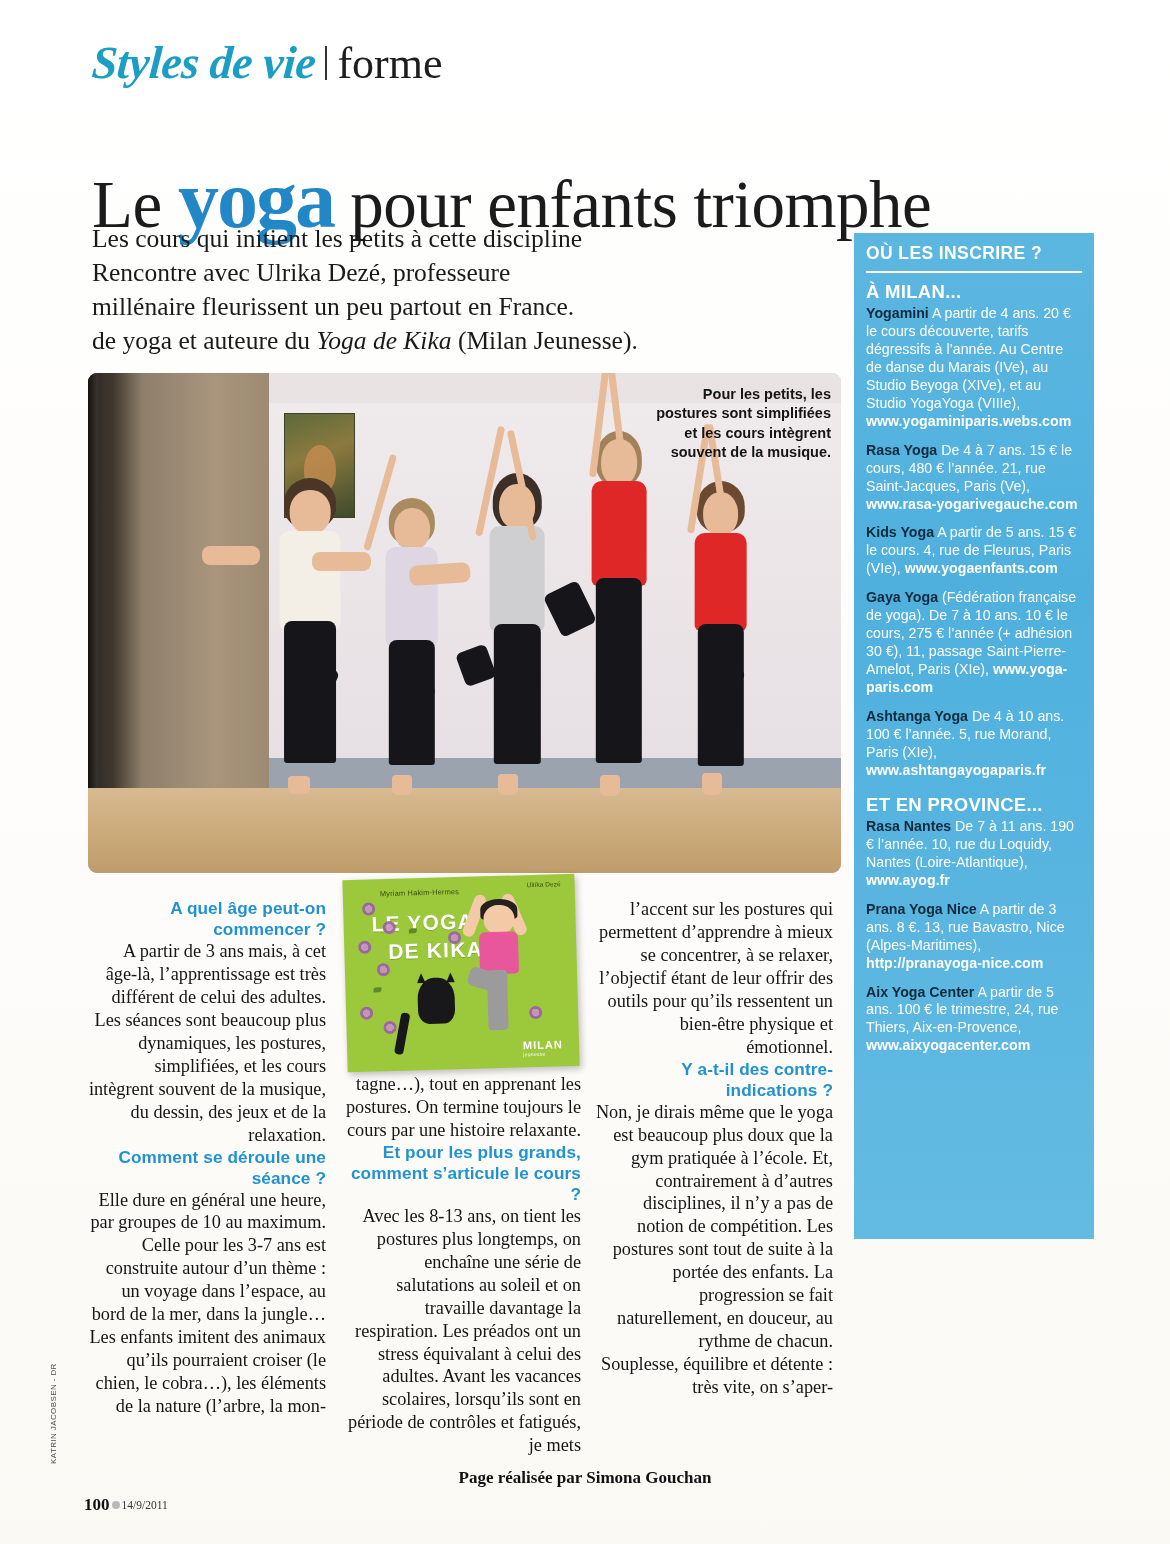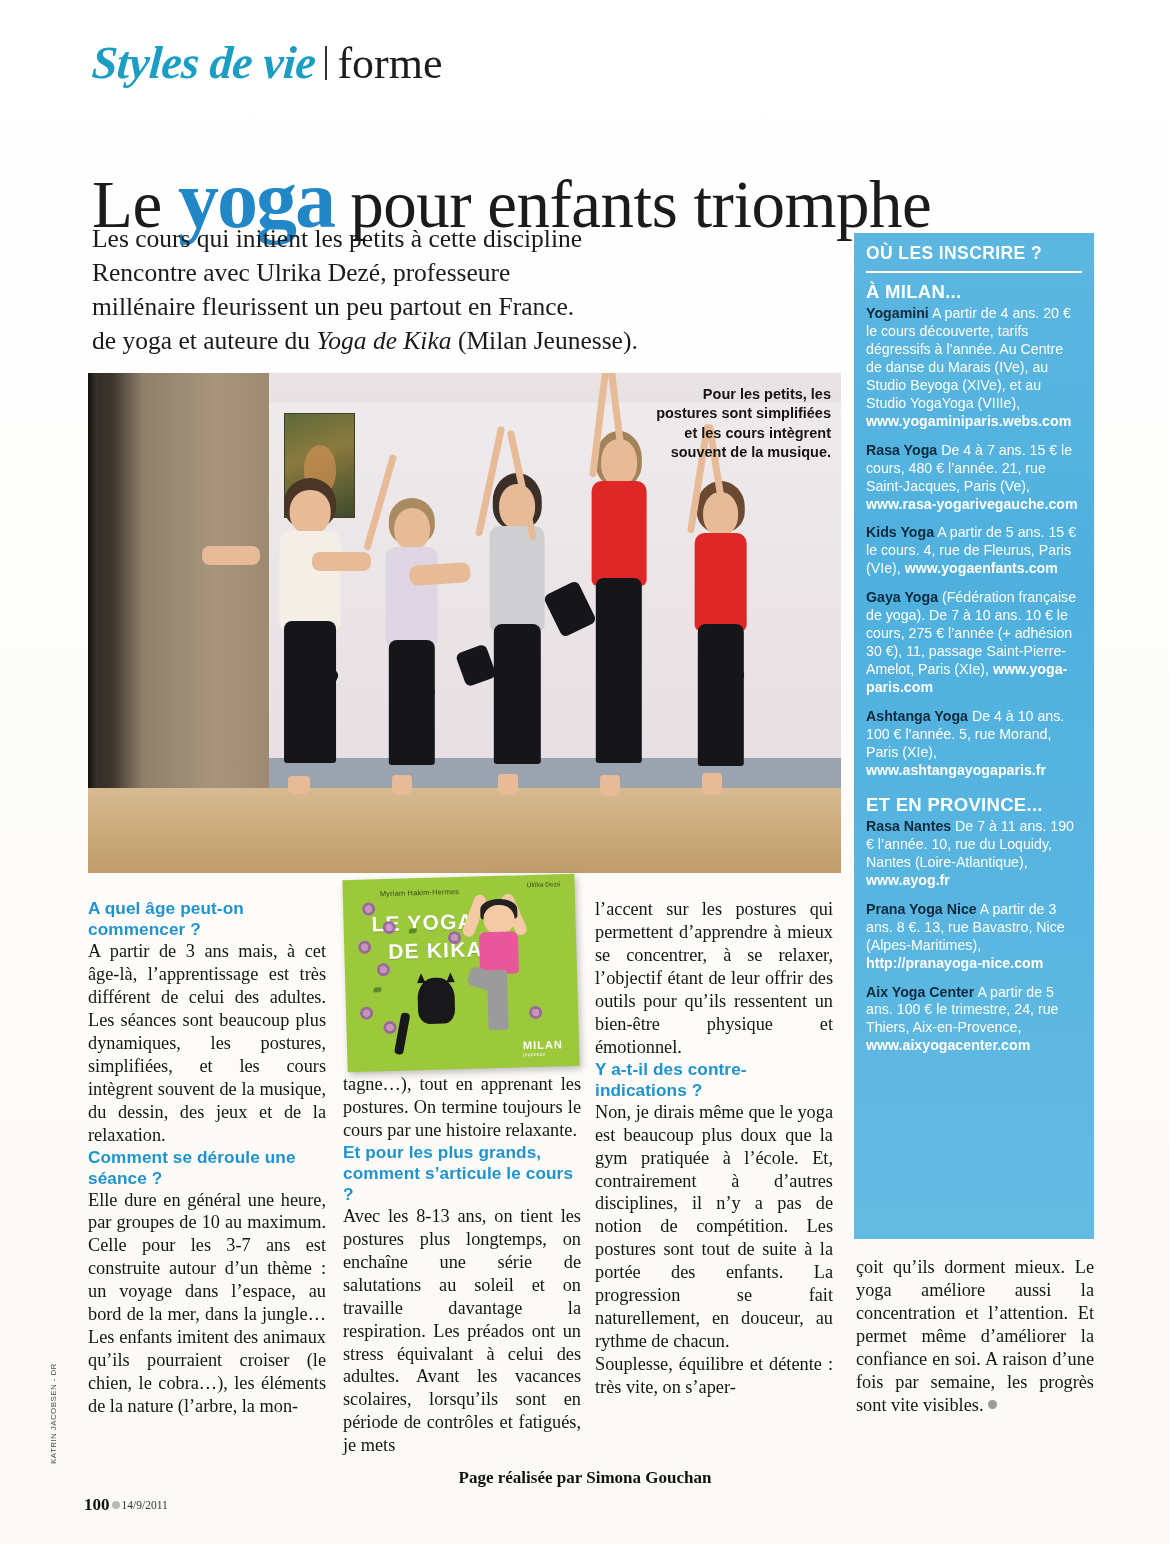--- a/index.html
+++ b/index.html
@@ -61,20 +61,21 @@
     font-size:25.5px; line-height:1.33; color:#1a1a1a;
   }
   .chapeau i { font-style:italic; }
 
   
   .photo {
     position:absolute; left:88px; top:373px;
     width:753px; height:500px;
     overflow:hidden;
     background:#cfc6c0;
+    border-radius:9px;
   }
   .ph-wall {
     position:absolute; left:0; top:0; width:100%; height:83%;
     background:linear-gradient(180deg,#e9e3e4 0%,#e3dcdf 55%,#ddd5d9 100%);
   }
   .ph-wallpanel {
     position:absolute; left:24%; top:6%; width:76%; height:77%;
     background:linear-gradient(180deg,#efeaec 0%,#e6dfe3 100%);
   }
   .ph-skirting {
@@ -151,21 +152,21 @@
   }
 
   
   .col {
     position:absolute;
     font-family:"Liberation Serif", serif;
     font-size:18.3px; line-height:1.255;
     color:#151515; text-align:justify;
     hyphens:none;
   }
-  .col p { margin:0; }
+  .col p { margin:0;text-align:right; }
   .qhead {
     font-family:"Liberation Sans", sans-serif;
     font-weight:700; font-size:17.2px; line-height:1.22;
     color:#1f93cf; text-align:left; margin:0;
     letter-spacing:.1px;
   }
   #col1 { left:88px;  top:898px;  width:238px; }
   #col2 { left:343px; top:1073px; width:238px; }
   #col3 { left:595px; top:898px;  width:238px; }
   #col4 { left:856px; top:1256px; width:238px; }
@@ -407,23 +408,20 @@
     <p>Avec les 8-13 ans, on tient les postures plus longtemps, on enchaîne une série de salutations au soleil et on travaille davantage la respiration. Les préados ont un stress équivalant à celui des adultes. Avant les vacances scolaires, lorsqu’ils sont en période de contrôles et fatigués, je mets</p>
   </div>
 
   <div class="col" id="col3">
     <p>l’accent sur les postures qui permettent d’apprendre à mieux se concentrer, à se relaxer, l’objectif étant de leur offrir des outils pour qu’ils ressentent un bien-être physique et émotionnel.</p>
     <p class="qhead">Y a-t-il des contre-indications ?</p>
     <p>Non, je dirais même que le yoga est beaucoup plus doux que la gym pratiquée à l’école. Et, contrairement à d’autres disciplines, il n’y a pas de notion de compétition. Les postures sont tout de suite à la portée des enfants. La progression se fait naturellement, en douceur, au rythme de chacun.</p>
     <p>Souplesse, équilibre et détente : très vite, on s’aper-</p>
   </div>
 
-  <div class="col" id="col4">
-    <p><span>çoit qu’ils dorment mieux. Le yoga améliore aussi la concentration et l’attention. Et permet même d’améliorer la confiance en soi. A raison d’une fois par semaine, les progrès sont vite visibles.</span><span class="endmark"></span></p>
-  </div>
 
   <aside class="sidebar">
     <div class="sb-title">OÙ LES INSCRIRE ?</div>
     <div class="sb-section">À MILAN...</div>
     <div>
       <div class="sb-entry"><span class="nm">Yogamini</span><span class="tx"> A partir de 4 ans. 20 € le cours découverte, tarifs dégressifs à l’année. Au Centre de danse du Marais (IVe), au Studio Beyoga (XIVe), et au Studio YogaYoga (VIIIe), </span><span class="url">www.yogaminiparis.webs.com</span></div>
       <div class="sb-entry"><span class="nm">Rasa Yoga</span><span class="tx"> De 4 à 7 ans. 15 € le cours, 480 € l’année. 21, rue Saint-Jacques, Paris (Ve), </span><span class="url">www.rasa-yogarivegauche.com</span></div>
       <div class="sb-entry"><span class="nm">Kids Yoga</span><span class="tx"> A partir de 5 ans. 15 € le cours. 4, rue de Fleurus, Paris (VIe), </span><span class="url">www.yogaenfants.com</span></div>
       <div class="sb-entry"><span class="nm">Gaya Yoga</span><span class="tx"> (Fédération française de yoga). De 7 à 10 ans. 10 € le cours, 275 € l’année (+ adhésion 30 €), 11, passage Saint-Pierre-Amelot, Paris (XIe), </span><span class="url">www.yoga-paris.com</span></div>
       <div class="sb-entry"><span class="nm">Ashtanga Yoga</span><span class="tx"> De 4 à 10 ans. 100 € l’année. 5, rue Morand, Paris (XIe), </span><span class="url">www.ashtangayogaparis.fr</span></div>

